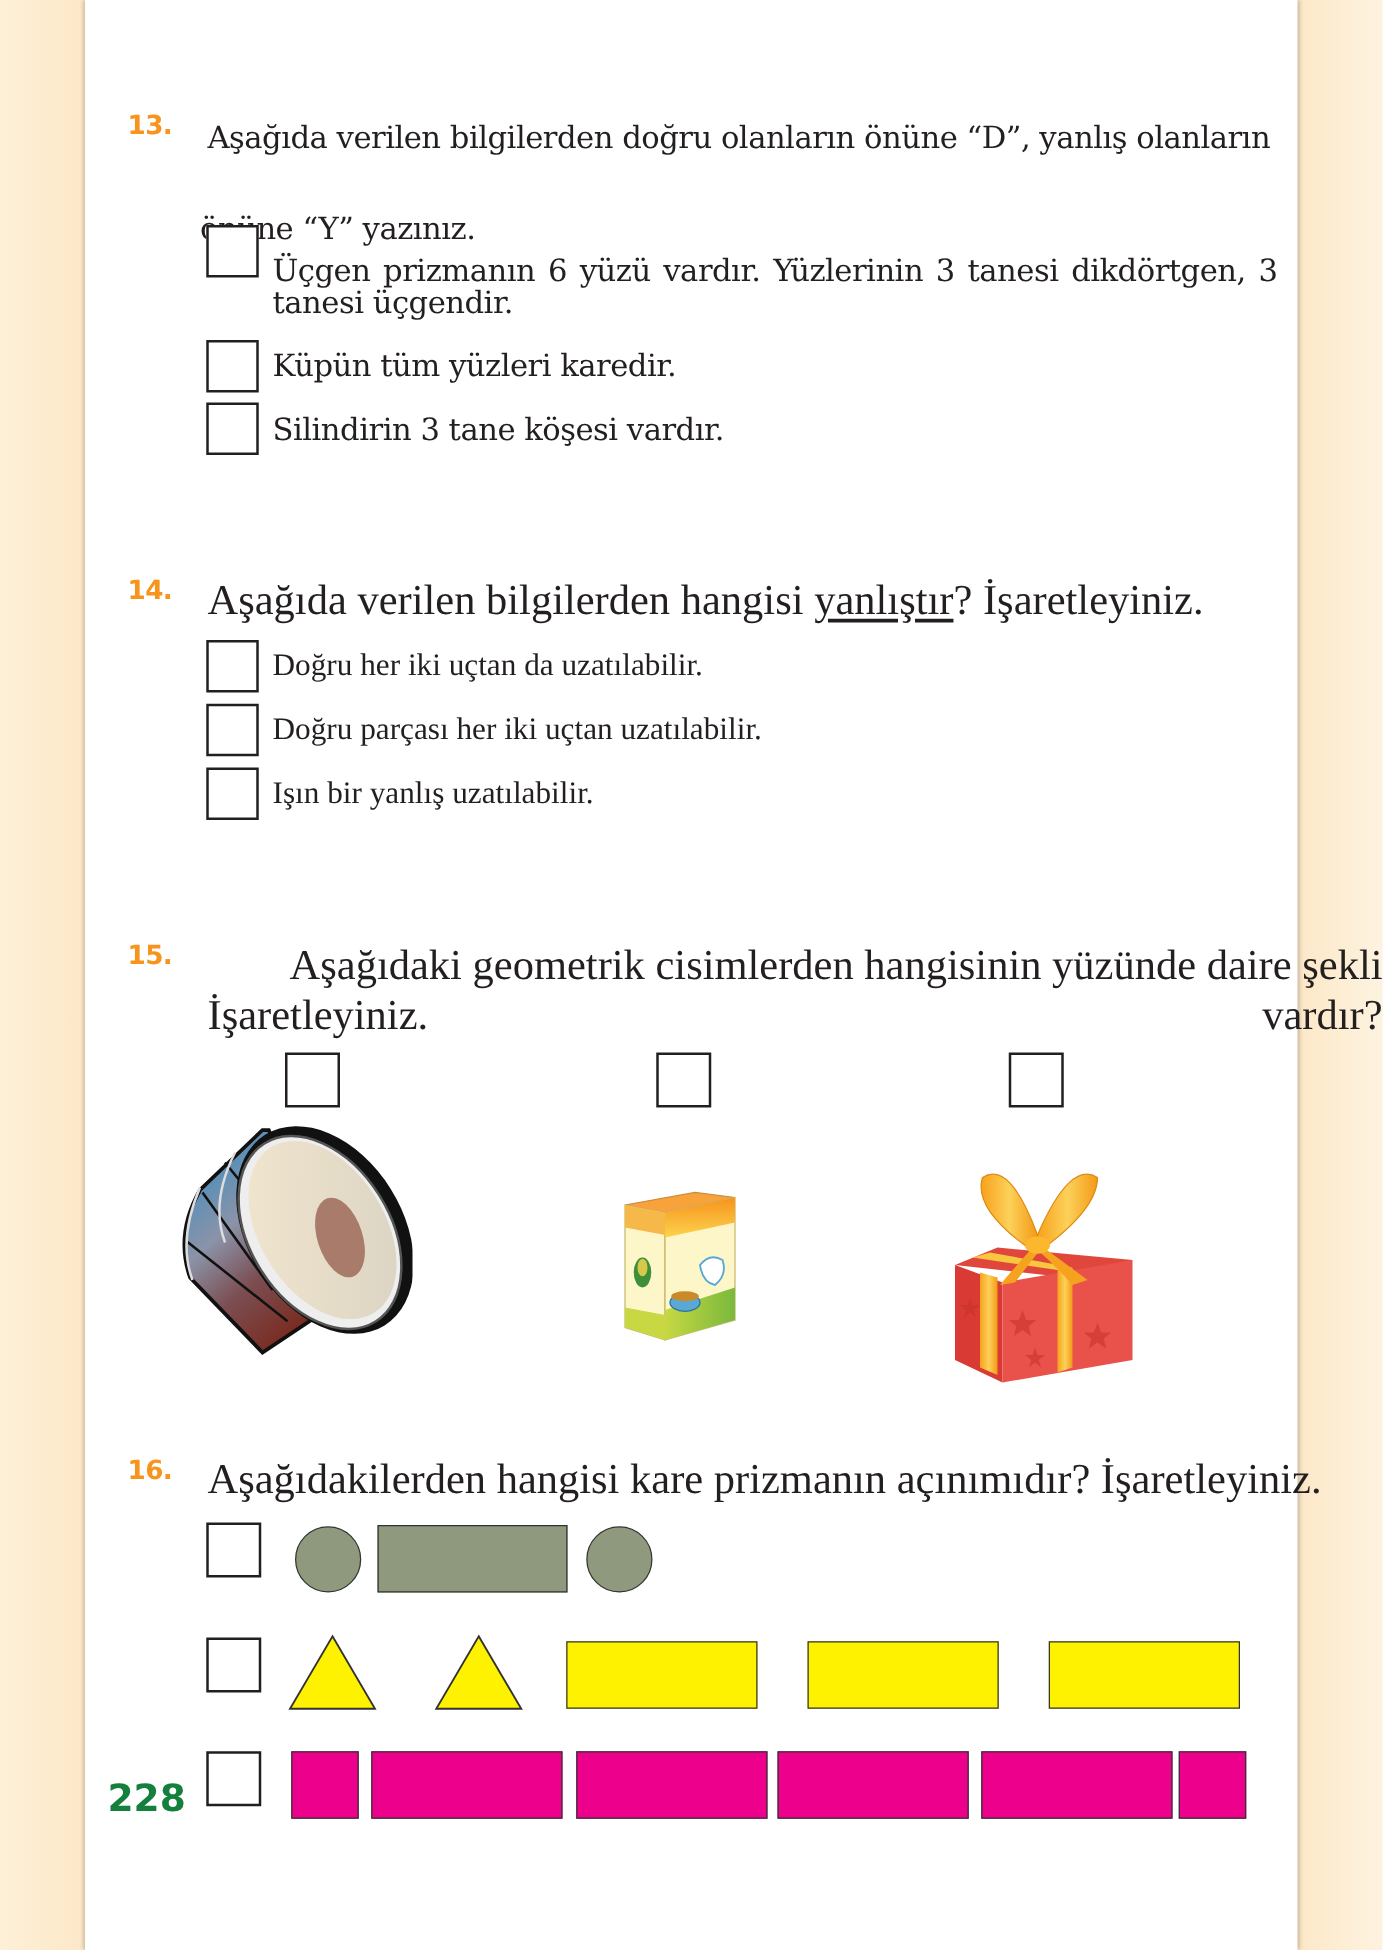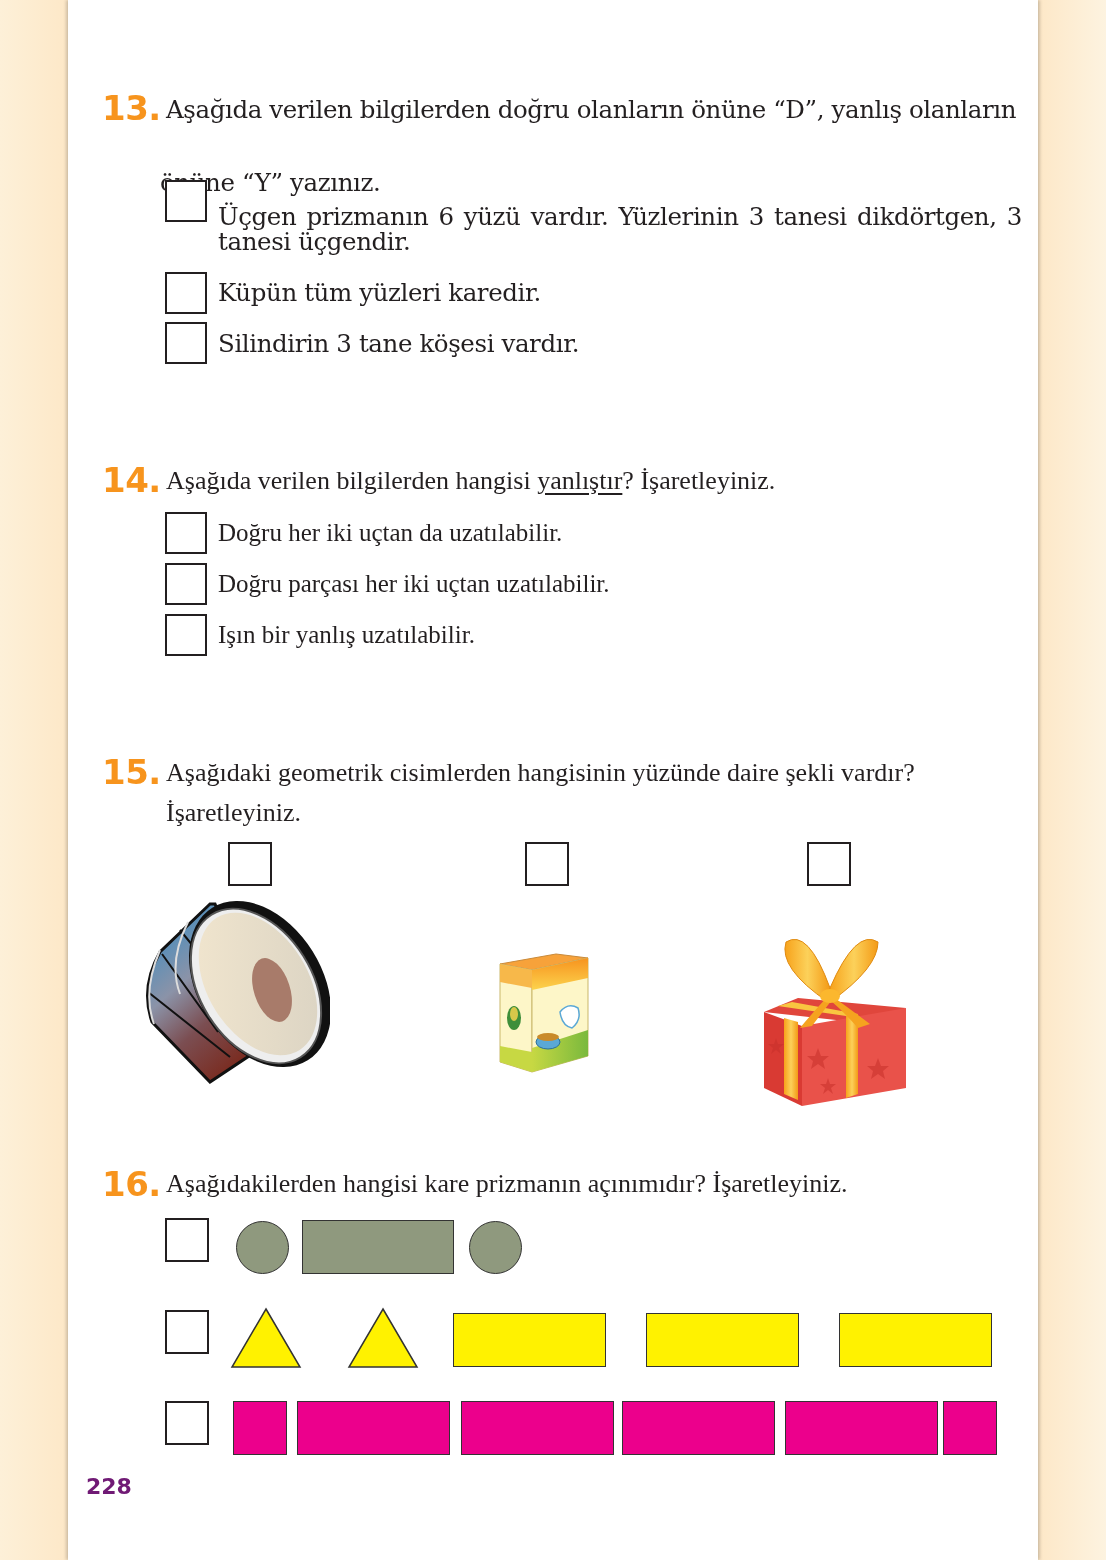--- a/index.html
+++ b/index.html
@@ -9,41 +9,41 @@
     font-family: "DejaVu Serif", "Liberation Serif", serif;
     color: #231f20;
   }
   .page {
     position: absolute; left: 68px; top: 0; width: 970px; height: 1560px;
     background: #ffffff;
     box-shadow: -2px 0 3px rgba(0,0,0,0.18), 2px 0 3px rgba(0,0,0,0.18);
   }
   .qnum {
     position: absolute; font-family: "DejaVu Sans", "Liberation Sans", sans-serif;
-    font-weight: bold; color: #f7941d; font-size: 34px; letter-spacing: -0.5px;
+    font-weight: bold; color: #f7941d; font-size: 21px; letter-spacing: -0.5px;
   }
   .qtext {
     position: absolute; font-size: 24.5px; line-height: 40px; letter-spacing: -0.4px;
   }
-  .qtext.narrow { font-family: "Liberation Serif", "DejaVu Serif", serif; font-size: 26px; letter-spacing: 0; }
+  .qtext.narrow { font-family: "Liberation Serif", "DejaVu Serif", serif; font-size: 34px; letter-spacing: 0; }
   .box {
     position: absolute; width: 42px; height: 42px;
     border: 2px solid #231f20; background: #fff; box-sizing: border-box;
   }
   .opt {
     position: absolute; font-size: 24.5px; line-height: 40px; letter-spacing: -0.4px;
   }
   .opt.narrow { font-family: "Liberation Serif", "DejaVu Serif", serif; font-size: 25px; letter-spacing: 0; }
   .uline { text-decoration: underline; text-underline-offset: 4px; }
   .fig { position: absolute; }
   .shape { position: absolute; box-sizing: border-box; border: 1.5px solid #333; }
   .pagenum {
-    position: absolute; left: 86px; top: 1474px;
+    position: absolute; left: 86px; top: 1422px;
     font-family: "DejaVu Sans", "Liberation Sans", sans-serif; font-weight: bold;
-    font-size: 22px; color: #701a75;
+    font-size: 30px; color: #15803d;
   }
 </style>
 </head>
 <body>
 
 <div class="page"></div>
 
 <div class="qnum" style="left:102px; top:88px;">13.</div>
 <div class="qtext" style="left:166px; top:90px;">Aşağıda verilen bilgilerden doğru olanların önüne “D”, yanlış olanların</div>
 <div class="qtext" style="left:160px; top:131px;margin-top:32px;">önüne “Y” yazınız.</div>

